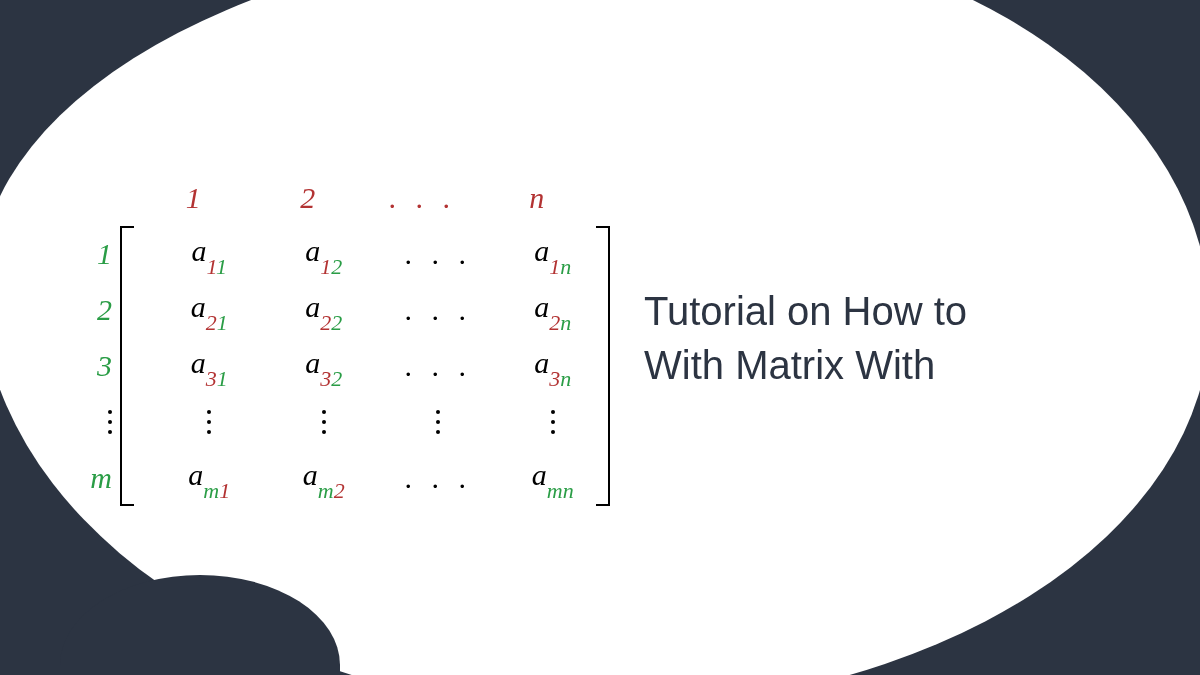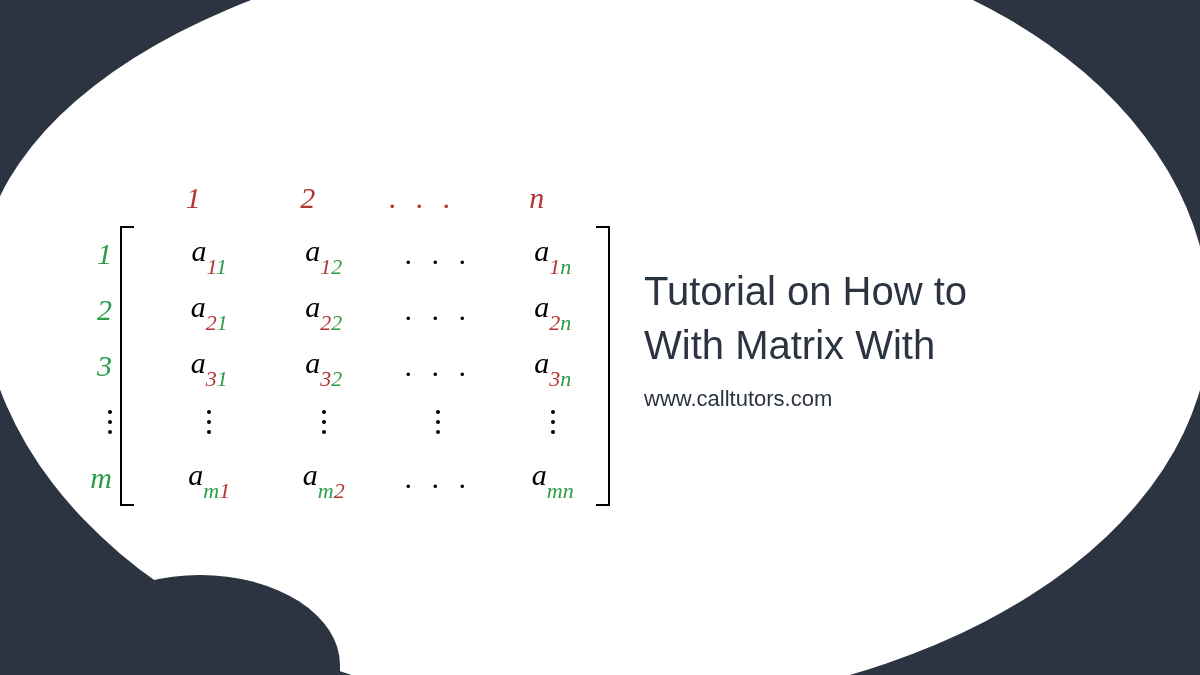--- a/index.html
+++ b/index.html
@@ -216,16 +216,15 @@
       <div class="cell"><span>a</span><span class="sub"><span class="sub-g">m</span><span class="sub-g">n</span></span></div>
 
     </div>
   </div>
 
   <div class="title-container">
     <div class="title">
       <span>Tutorial on How to</span><br>
       <span>With </span><strong>Matrix</strong><span> With</span><br>
     </div>
-    <div class="subtitle">www.calltutors.com</div>
   </div>
 
 </div>
 
 </body></html>

